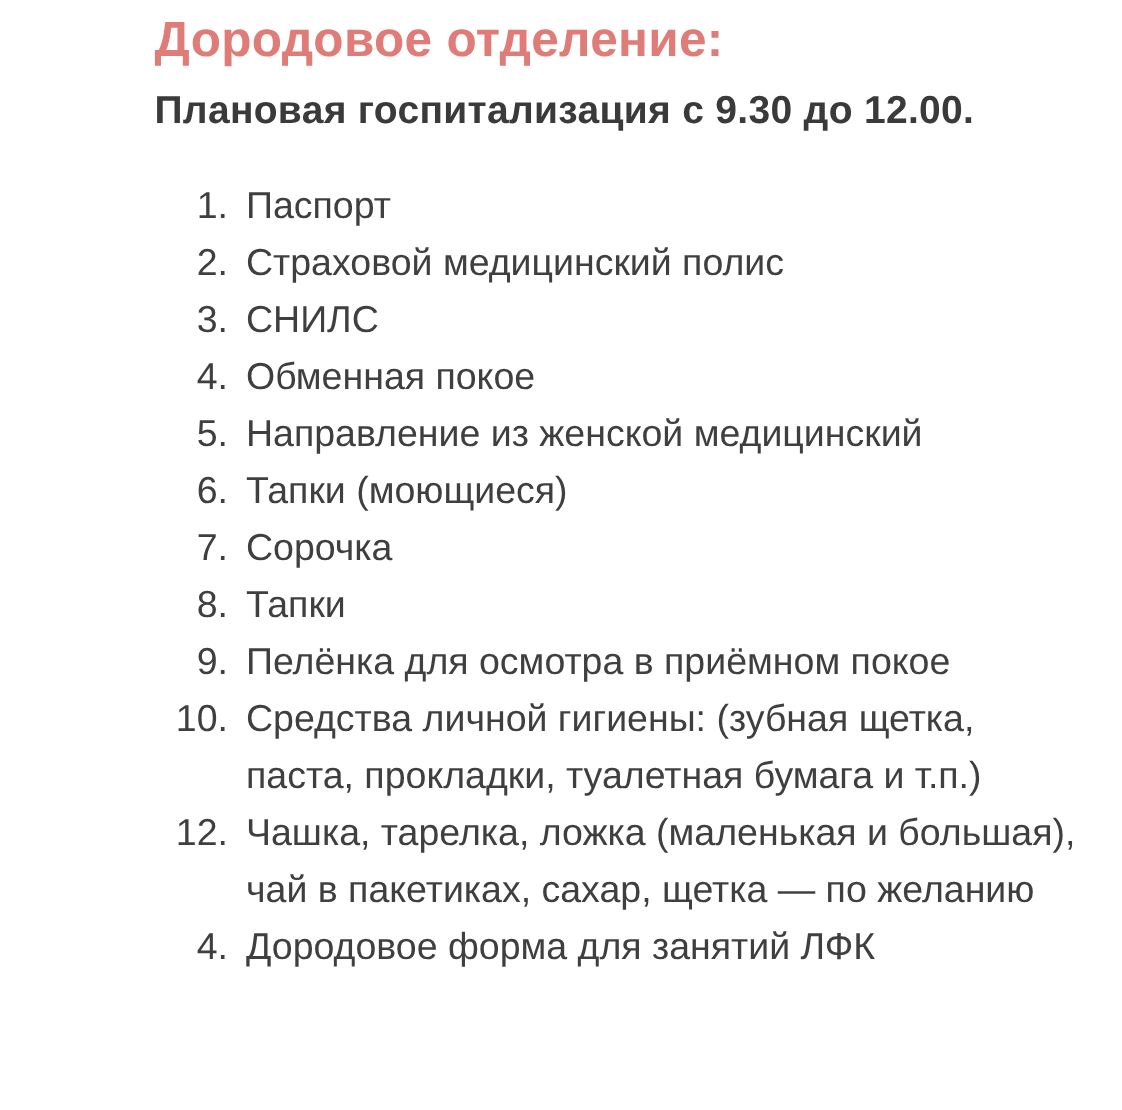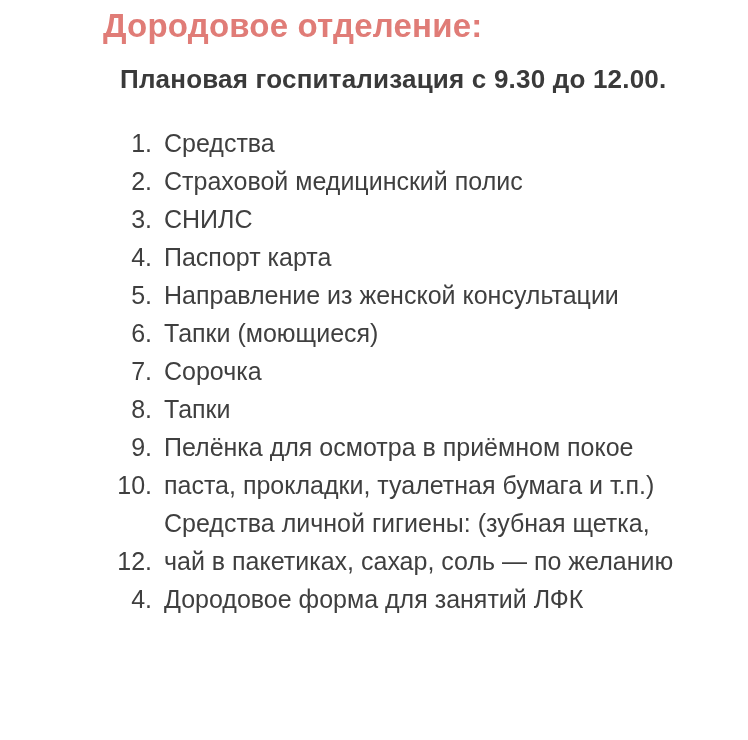--- a/index.html
+++ b/index.html
@@ -31,21 +31,21 @@
   }
   .intro {
     margin-top: 11px;
     font-size: 26px;
     line-height: 37px;
     font-weight: bold;
     color: #3A3A3A;
     letter-spacing: 0.2px;
   }
   .intro p {
-    margin: 17px;
+    margin: 0;
   }
   .line {
     white-space: nowrap;
   }
   .jline {
     text-align: justify;
     text-align-last: justify;
   }
   .checklist {
     list-style: none;
@@ -78,41 +78,41 @@
   <h1 class="page-title">Дородовое отделение:</h1>
 
   <section class="intro">
     <p class="line jline">Плановая госпитализация с 9.30 до 12.00.</p>
   </section>
 
   <ol class="checklist">
 
     <li class="item">
       <span class="num">1.</span>
-      <span class="txt"><span class="line">Средства</span></span>
+      <span class="txt"><span class="line">Паспорт</span></span>
     </li>
 
     <li class="item">
       <span class="num">2.</span>
       <span class="txt"><span class="line">Страховой медицинский полис</span></span>
     </li>
 
     <li class="item">
       <span class="num">3.</span>
       <span class="txt"><span class="line">СНИЛС</span></span>
     </li>
 
     <li class="item">
       <span class="num">4.</span>
-      <span class="txt"><span class="line">Паспорт карта</span></span>
+      <span class="txt"><span class="line">Обменная покое</span></span>
     </li>
 
     <li class="item">
       <span class="num">5.</span>
-      <span class="txt"><span class="line">Направление из женской консультации</span></span>
+      <span class="txt"><span class="line">Направление из женской медицинский</span></span>
     </li>
 
     <li class="item">
       <span class="num">6.</span>
       <span class="txt"><span class="line">Тапки (моющиеся)</span></span>
     </li>
 
     <li class="item">
       <span class="num">7.</span>
       <span class="txt"><span class="line">Сорочка</span></span>
@@ -124,30 +124,31 @@
     </li>
 
     <li class="item">
       <span class="num">9.</span>
       <span class="txt"><span class="line">Пелёнка для осмотра в приёмном покое</span></span>
     </li>
 
     <li class="item">
       <span class="num">10.</span>
       <span class="txt">
+        <span class="line jline" style="display:block">Средства личной гигиены: (зубная щетка,</span>
         <span class="line" style="display:block">паста, прокладки, туалетная бумага и т.п.)</span>
-        <span class="line jline" style="display:block">Средства личной гигиены: (зубная щетка,</span>
       </span>
     </li>
 
 
     <li class="item">
       <span class="num">12.</span>
       <span class="txt">
-        <span class="line" style="display:block">чай в пакетиках, сахар, соль — по желанию</span>
+        <span class="line jline" style="display:block">Чашка, тарелка, ложка (маленькая и большая),</span>
+        <span class="line" style="display:block">чай в пакетиках, сахар, щетка — по желанию</span>
       </span>
     </li>
 
     <li class="item">
       <span class="num">4.</span>
       <span class="txt"><span class="line">Дородовое форма для занятий ЛФК</span></span>
     </li>
 
   </ol>
 </main>

